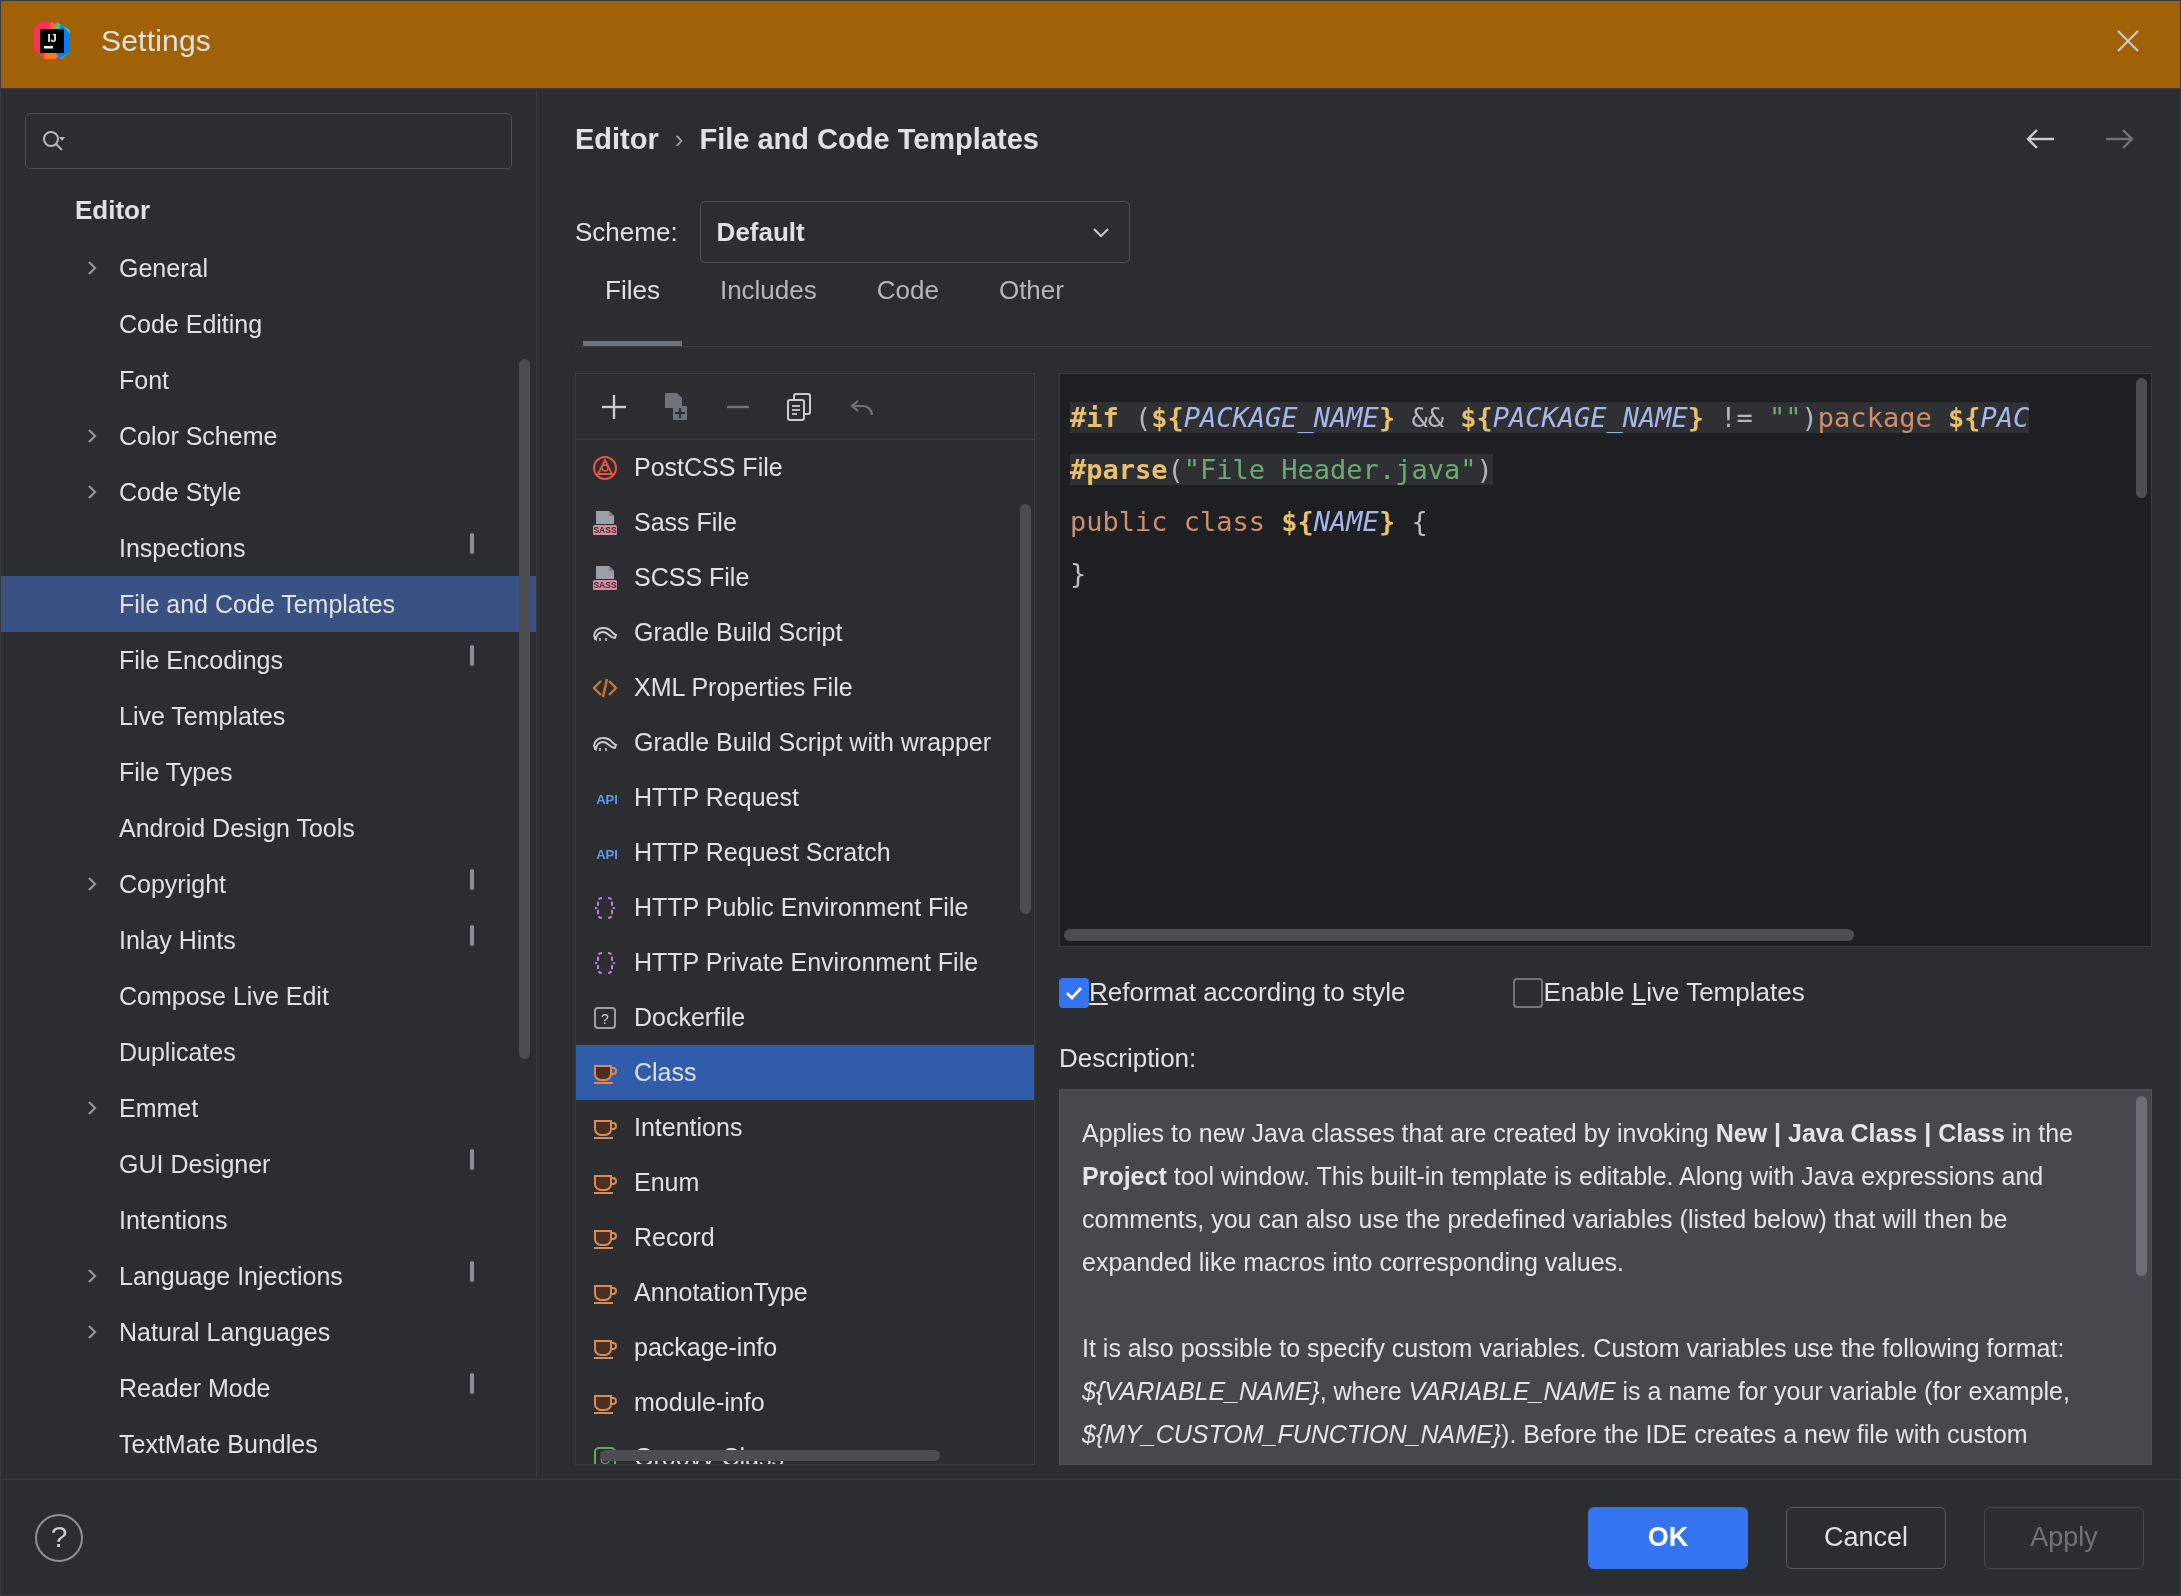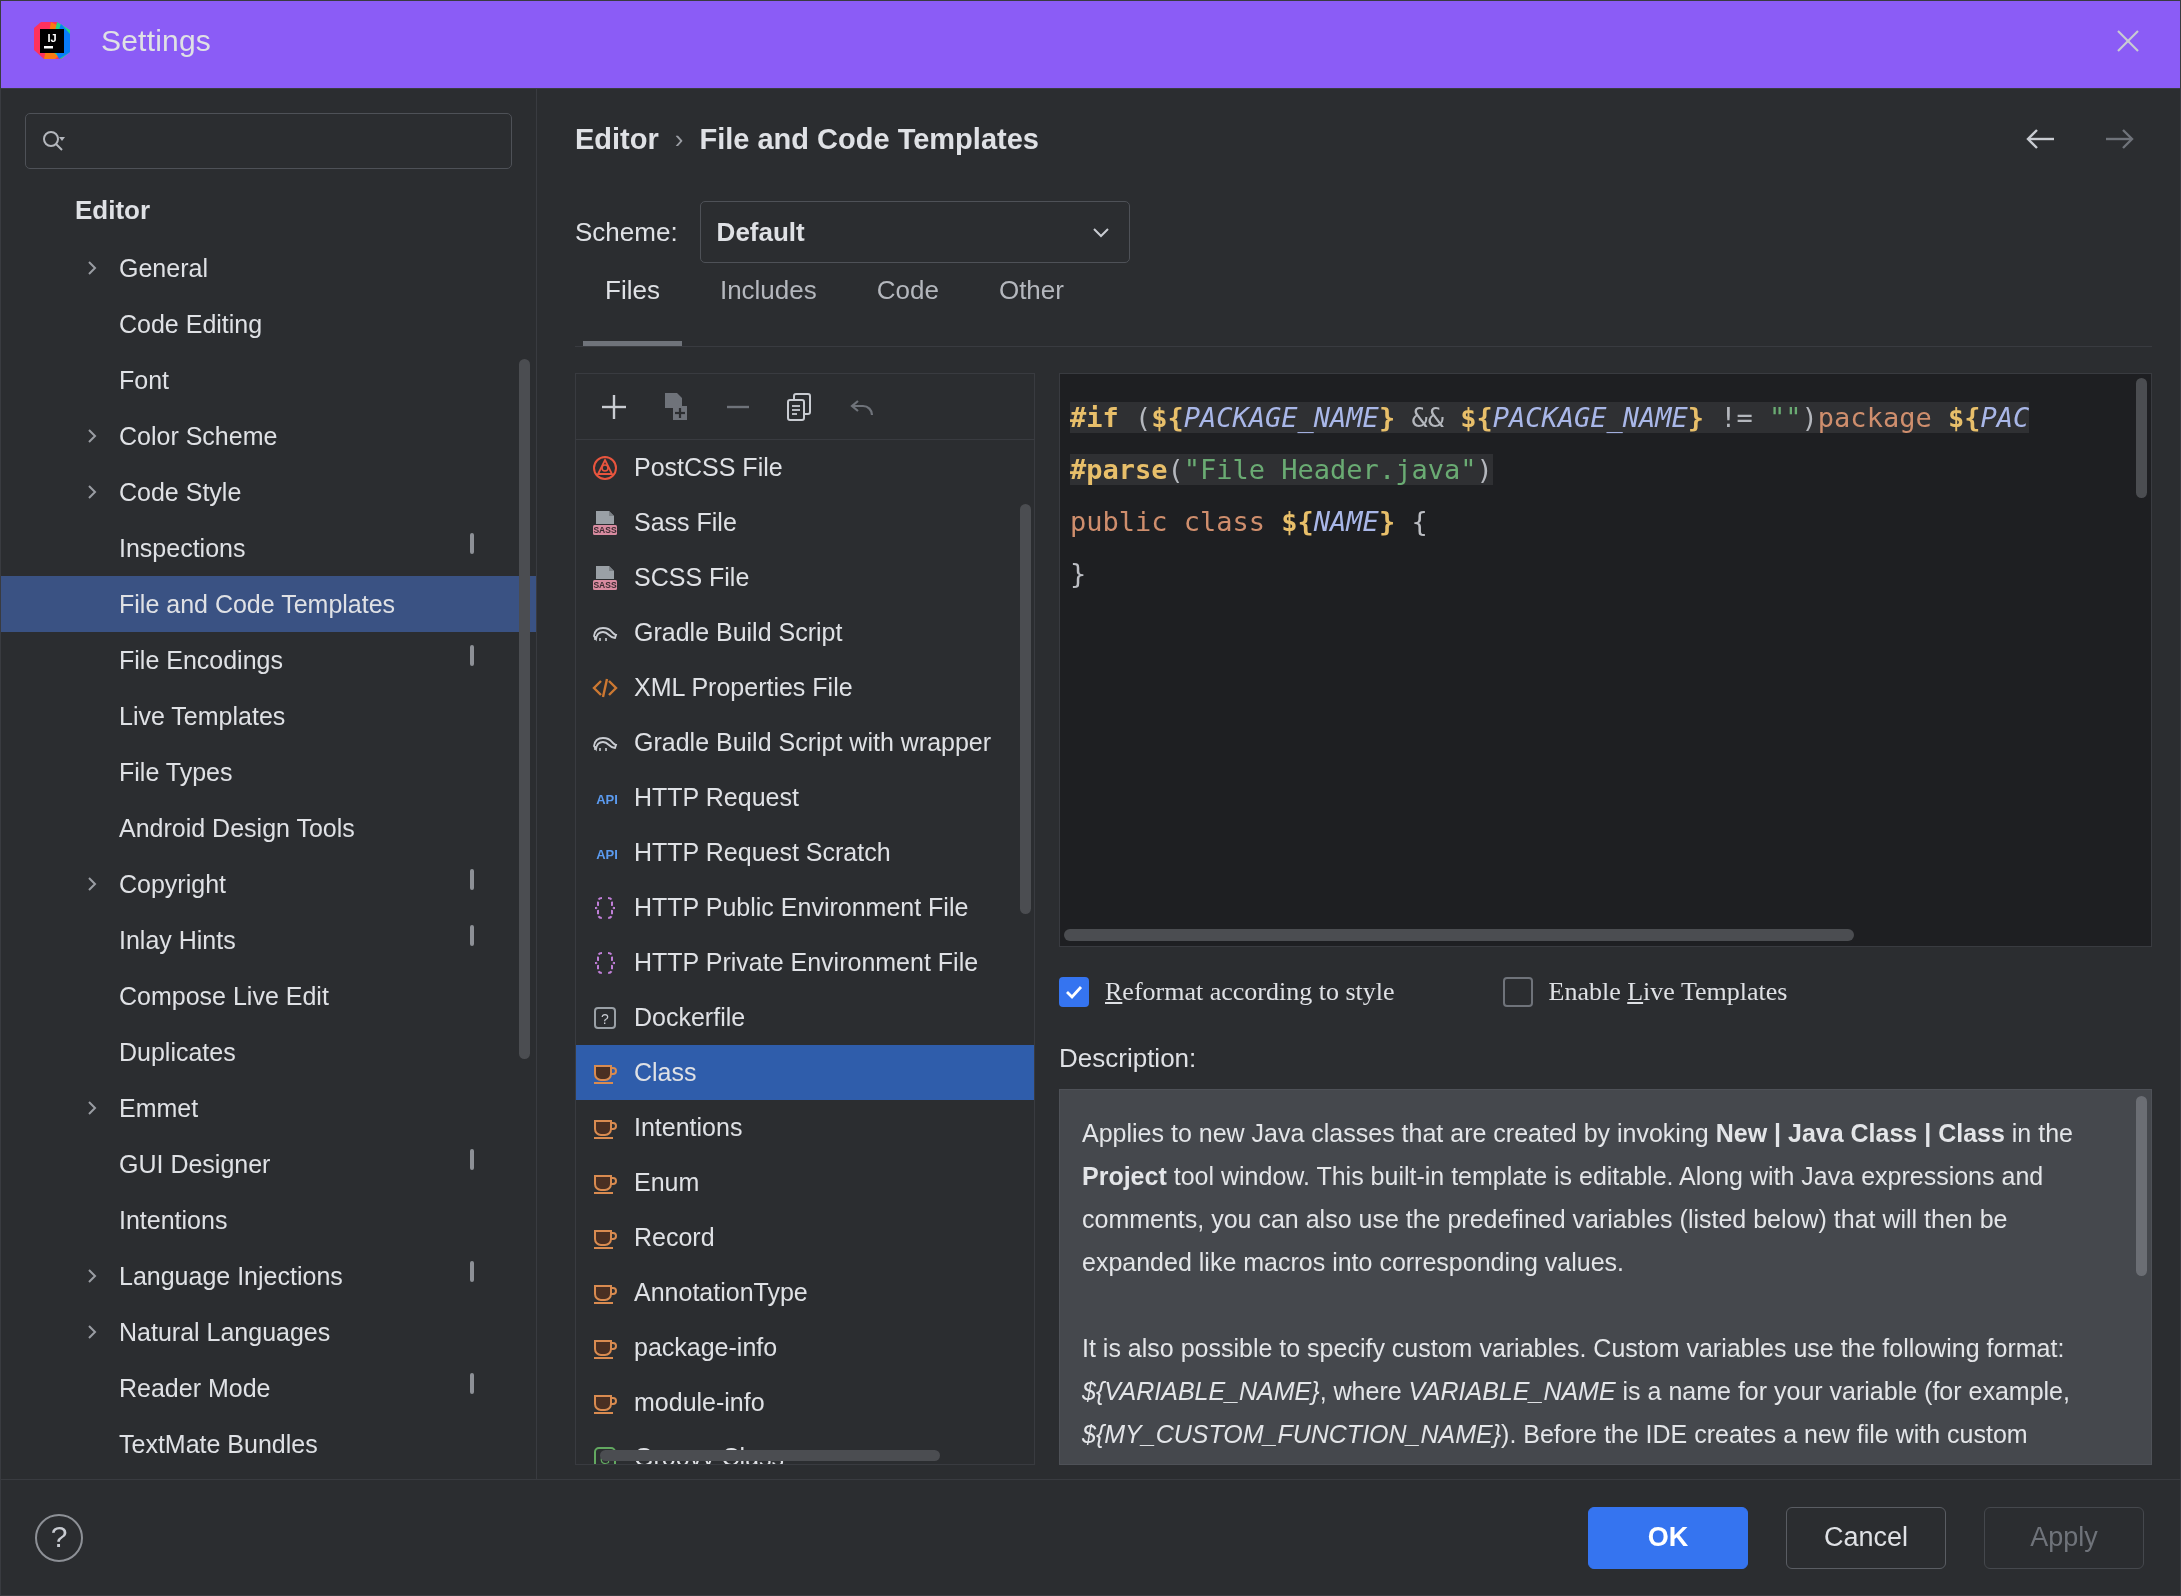--- a/index.html
+++ b/index.html
@@ -19,21 +19,21 @@
     background: #2b2d30;
     display: flex; flex-direction: column;
     border: 1px solid #393b40;
   }
 
   
   .titlebar {
     height: 88px; flex: 0 0 88px;
     display: flex; align-items: center;
     padding: 0 28px 8px 30px;
-    background: #8b5cf6;
+    background: #a16207;
     border-bottom: 1px solid #393b40;
   }
   .ij-logo { width: 42px; height: 42px; flex: 0 0 42px; position: relative; }
   .title-text {
     font-size: 30px; color: #dfe1e5; margin-left: 28px; letter-spacing: .2px;
   }
   .titlebar-spacer { flex: 1 1 auto; }
   .close-btn {
     width: 48px; height: 48px; position: relative; cursor: pointer;
     display: flex; align-items: center; justify-content: center;
@@ -187,21 +187,21 @@
   }
   .ed-vscroll {
     position: absolute; right: 4px; top: 4px; width: 11px; height: 120px;
     background: #4b4d51; border-radius: 6px;
   }
 
   .checks-row {
     height: 80px; flex: 0 0 80px; display: flex; align-items: center; gap: 0;
     padding-top: 10px;
   }
-  .check-item { display: flex; align-items: flex-start; gap: 16px; cursor: pointer; font-family: Liberation Serif, serif; }
+  .check-item { display: flex; align-items: flex-end; gap: 0; cursor: pointer; }
   .check-item.second { margin-left: 108px; }
   .checkbox {
     width: 30px; height: 30px; border-radius: 4px; position: relative;
     border: 2px solid #6f737a; background: transparent; flex: 0 0 30px;
   }
   .checkbox.checked { background: #3574f0; border-color: #3574f0; }
   .check-label { font-size: 26px; color: #dfe1e5; white-space: nowrap; }
   .mn { text-decoration: underline; }
 
   .desc-label { font-size: 26px; color: #dfe1e5; height: 62px; flex: 0 0 62px; display: flex; align-items: center; }

